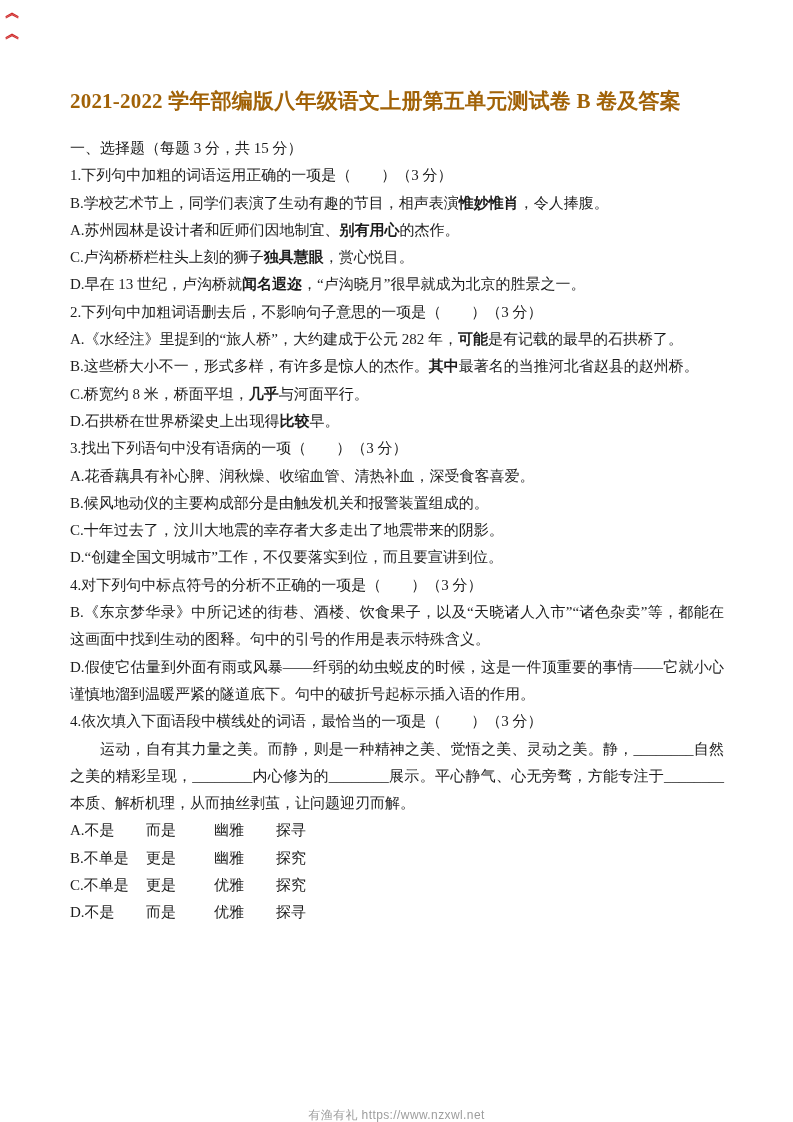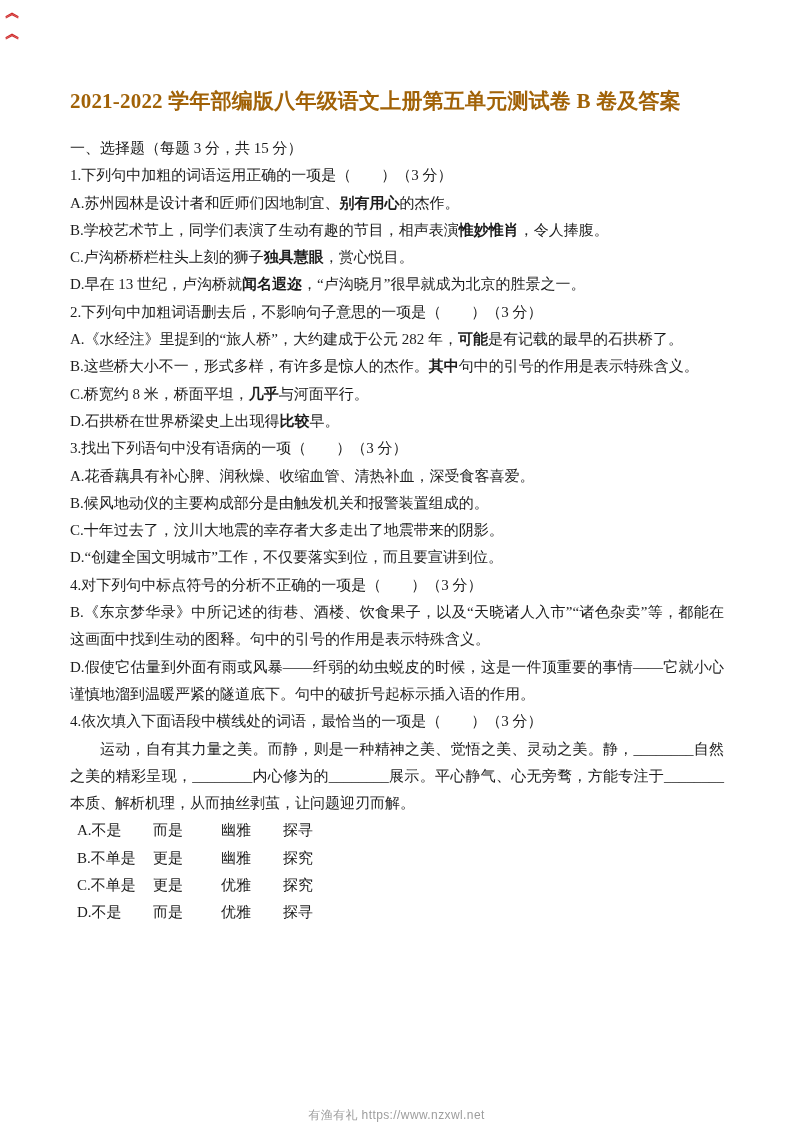--- a/index.html
+++ b/index.html
@@ -17,21 +17,21 @@
   .content{position:absolute;left:70px;top:88px;width:654px;}
   h1.title{
     margin:0 0 21px 0;font-size:21px;font-weight:bold;color:#a16207;
     letter-spacing:0.2px;line-height:26px;
   }
   .line{margin:0;font-size:15px;line-height:27.3px;}
   .line.wrap{text-align:justify;}
   .line.indent{text-indent:2em;}
   .line b{font-weight:bold;}
   .opt-row span{display:inline-block;}
-  .opt-row .c0{width:76px;margin-left:7px;}
+  .opt-row .c0{width:76px;}
   .opt-row .c1{width:68px;}
   .opt-row .c2{width:62px;}
   .footer{
     position:absolute;left:0;right:0;top:1066px;text-align:center;
     color:#9d9d9d;font-size:12px;letter-spacing:0.4px;
     font-family:"Liberation Sans","DejaVu Sans",sans-serif;
     margin-top:41px;
   }
 </style>
 </head>
@@ -44,28 +44,28 @@
     <span class="mark">《</span>
   </div>
 
   <div class="content">
 
     <h1 class="title">2021-2022 学年部编版八年级语文上册第五单元测试卷 B 卷及答案</h1>
 
     <p class="line"><span>一、选择题（每题 3 分，共 15 分）</span></p>
 
     <p class="line"><span>1.下列句中加粗的词语运用正确的一项是（　　）（3 分）</span></p>
+    <p class="line"><span>B.学校艺术节上，同学们表演了生动有趣的节目，相声表演</span><b>惟妙惟肖</b><span>，令人捧腹。</span></p>
     <p class="line"><span>A.苏州园林是设计者和匠师们因地制宜、</span><b>别有用心</b><span>的杰作。</span></p>
-    <p class="line"><span>B.学校艺术节上，同学们表演了生动有趣的节目，相声表演</span><b>惟妙惟肖</b><span>，令人捧腹。</span></p>
     <p class="line"><span>C.卢沟桥桥栏柱头上刻的狮子</span><b>独具慧眼</b><span>，赏心悦目。</span></p>
     <p class="line"><span>D.早在 13 世纪，卢沟桥就</span><b>闻名遐迩</b><span>，“卢沟晓月”很早就成为北京的胜景之一。</span></p>
 
     <p class="line"><span>2.下列句中加粗词语删去后，不影响句子意思的一项是（　　）（3 分）</span></p>
     <p class="line"><span>A.《水经注》里提到的“旅人桥”，大约建成于公元 282 年，</span><b>可能</b><span>是有记载的最早的石拱桥了。</span></p>
-    <p class="line"><span>B.这些桥大小不一，形式多样，有许多是惊人的杰作。</span><b>其中</b><span>句中的引号的作用是表示特殊含义。</span></p>
+    <p class="line"><span>B.这些桥大小不一，形式多样，有许多是惊人的杰作。</span><b>其中</b><span>最著名的当推河北省赵县的赵州桥。</span></p>
     <p class="line"><span>C.桥宽约 8 米，桥面平坦，</span><b>几乎</b><span>与河面平行。</span></p>
     <p class="line"><span>D.石拱桥在世界桥梁史上出现得</span><b>比较</b><span>早。</span></p>
 
     <p class="line"><span>3.找出下列语句中没有语病的一项（　　）（3 分）</span></p>
     <p class="line"><span>A.花香藕具有补心脾、润秋燥、收缩血管、清热补血，深受食客喜爱。</span></p>
     <p class="line"><span>B.候风地动仪的主要构成部分是由触发机关和报警装置组成的。</span></p>
     <p class="line"><span>C.十年过去了，汶川大地震的幸存者大多走出了地震带来的阴影。</span></p>
     <p class="line"><span>D.“创建全国文明城市”工作，不仅要落实到位，而且要宣讲到位。</span></p>
 
     <p class="line"><span>4.对下列句中标点符号的分析不正确的一项是（　　）（3 分）</span></p>

